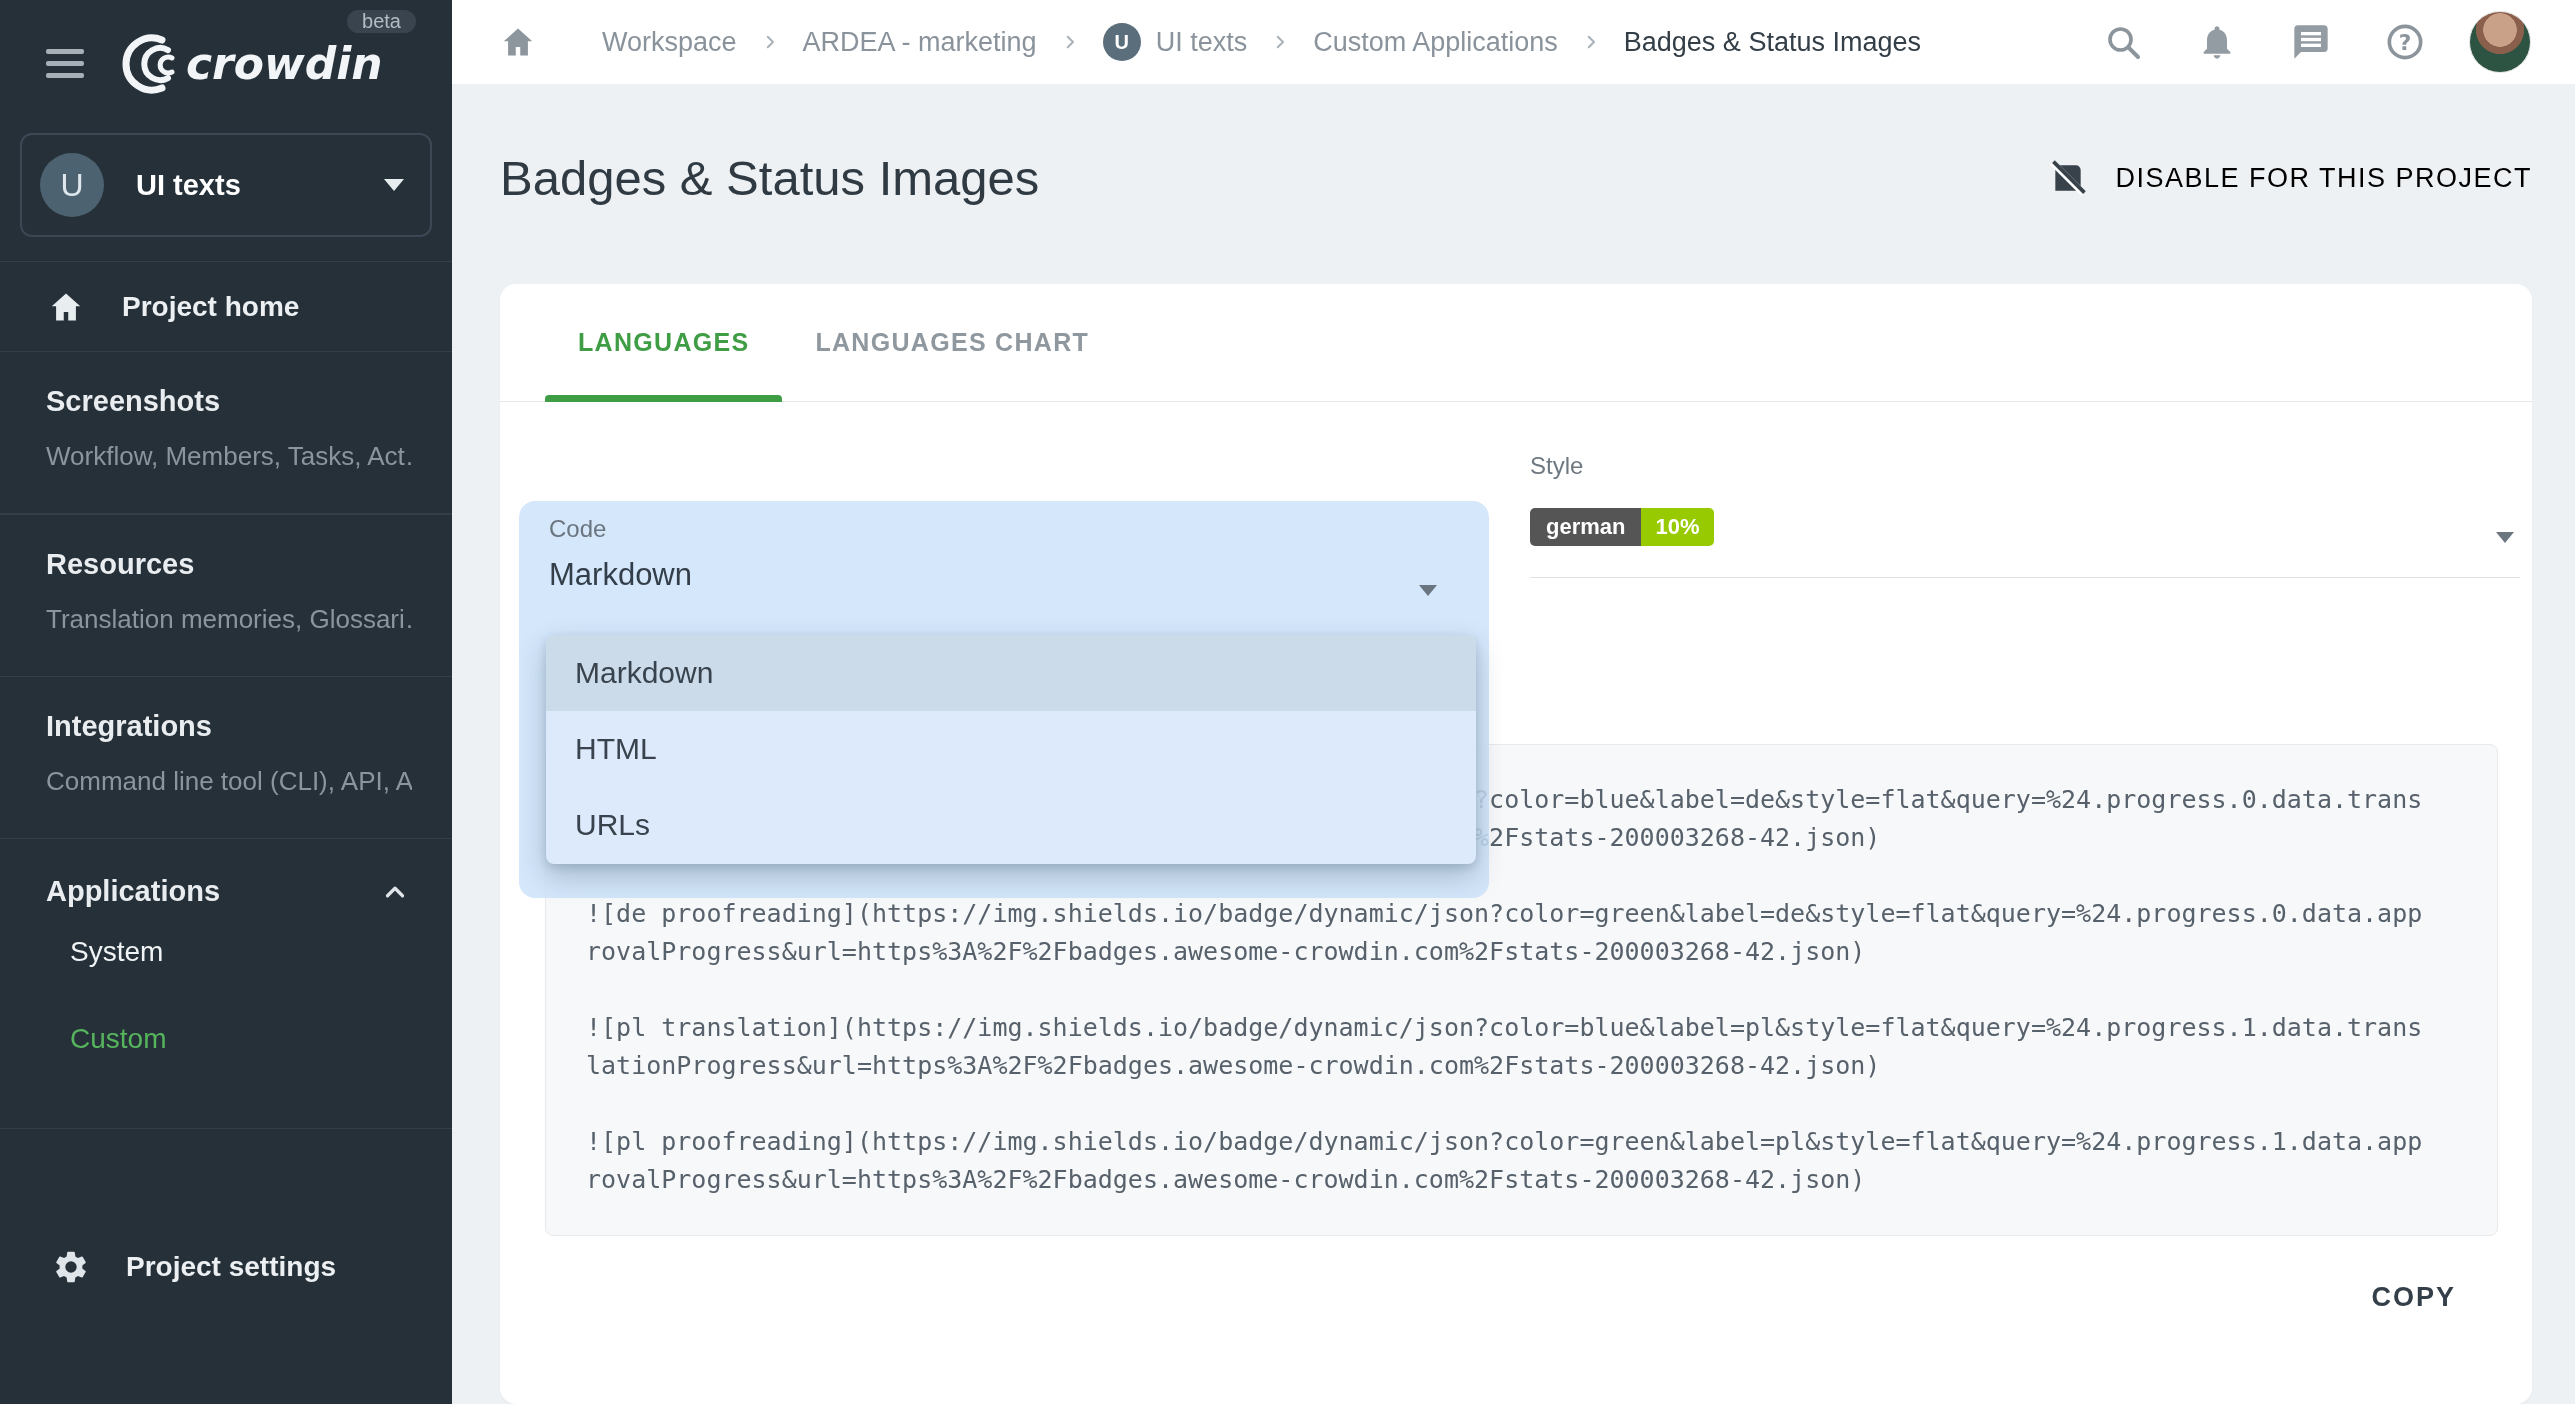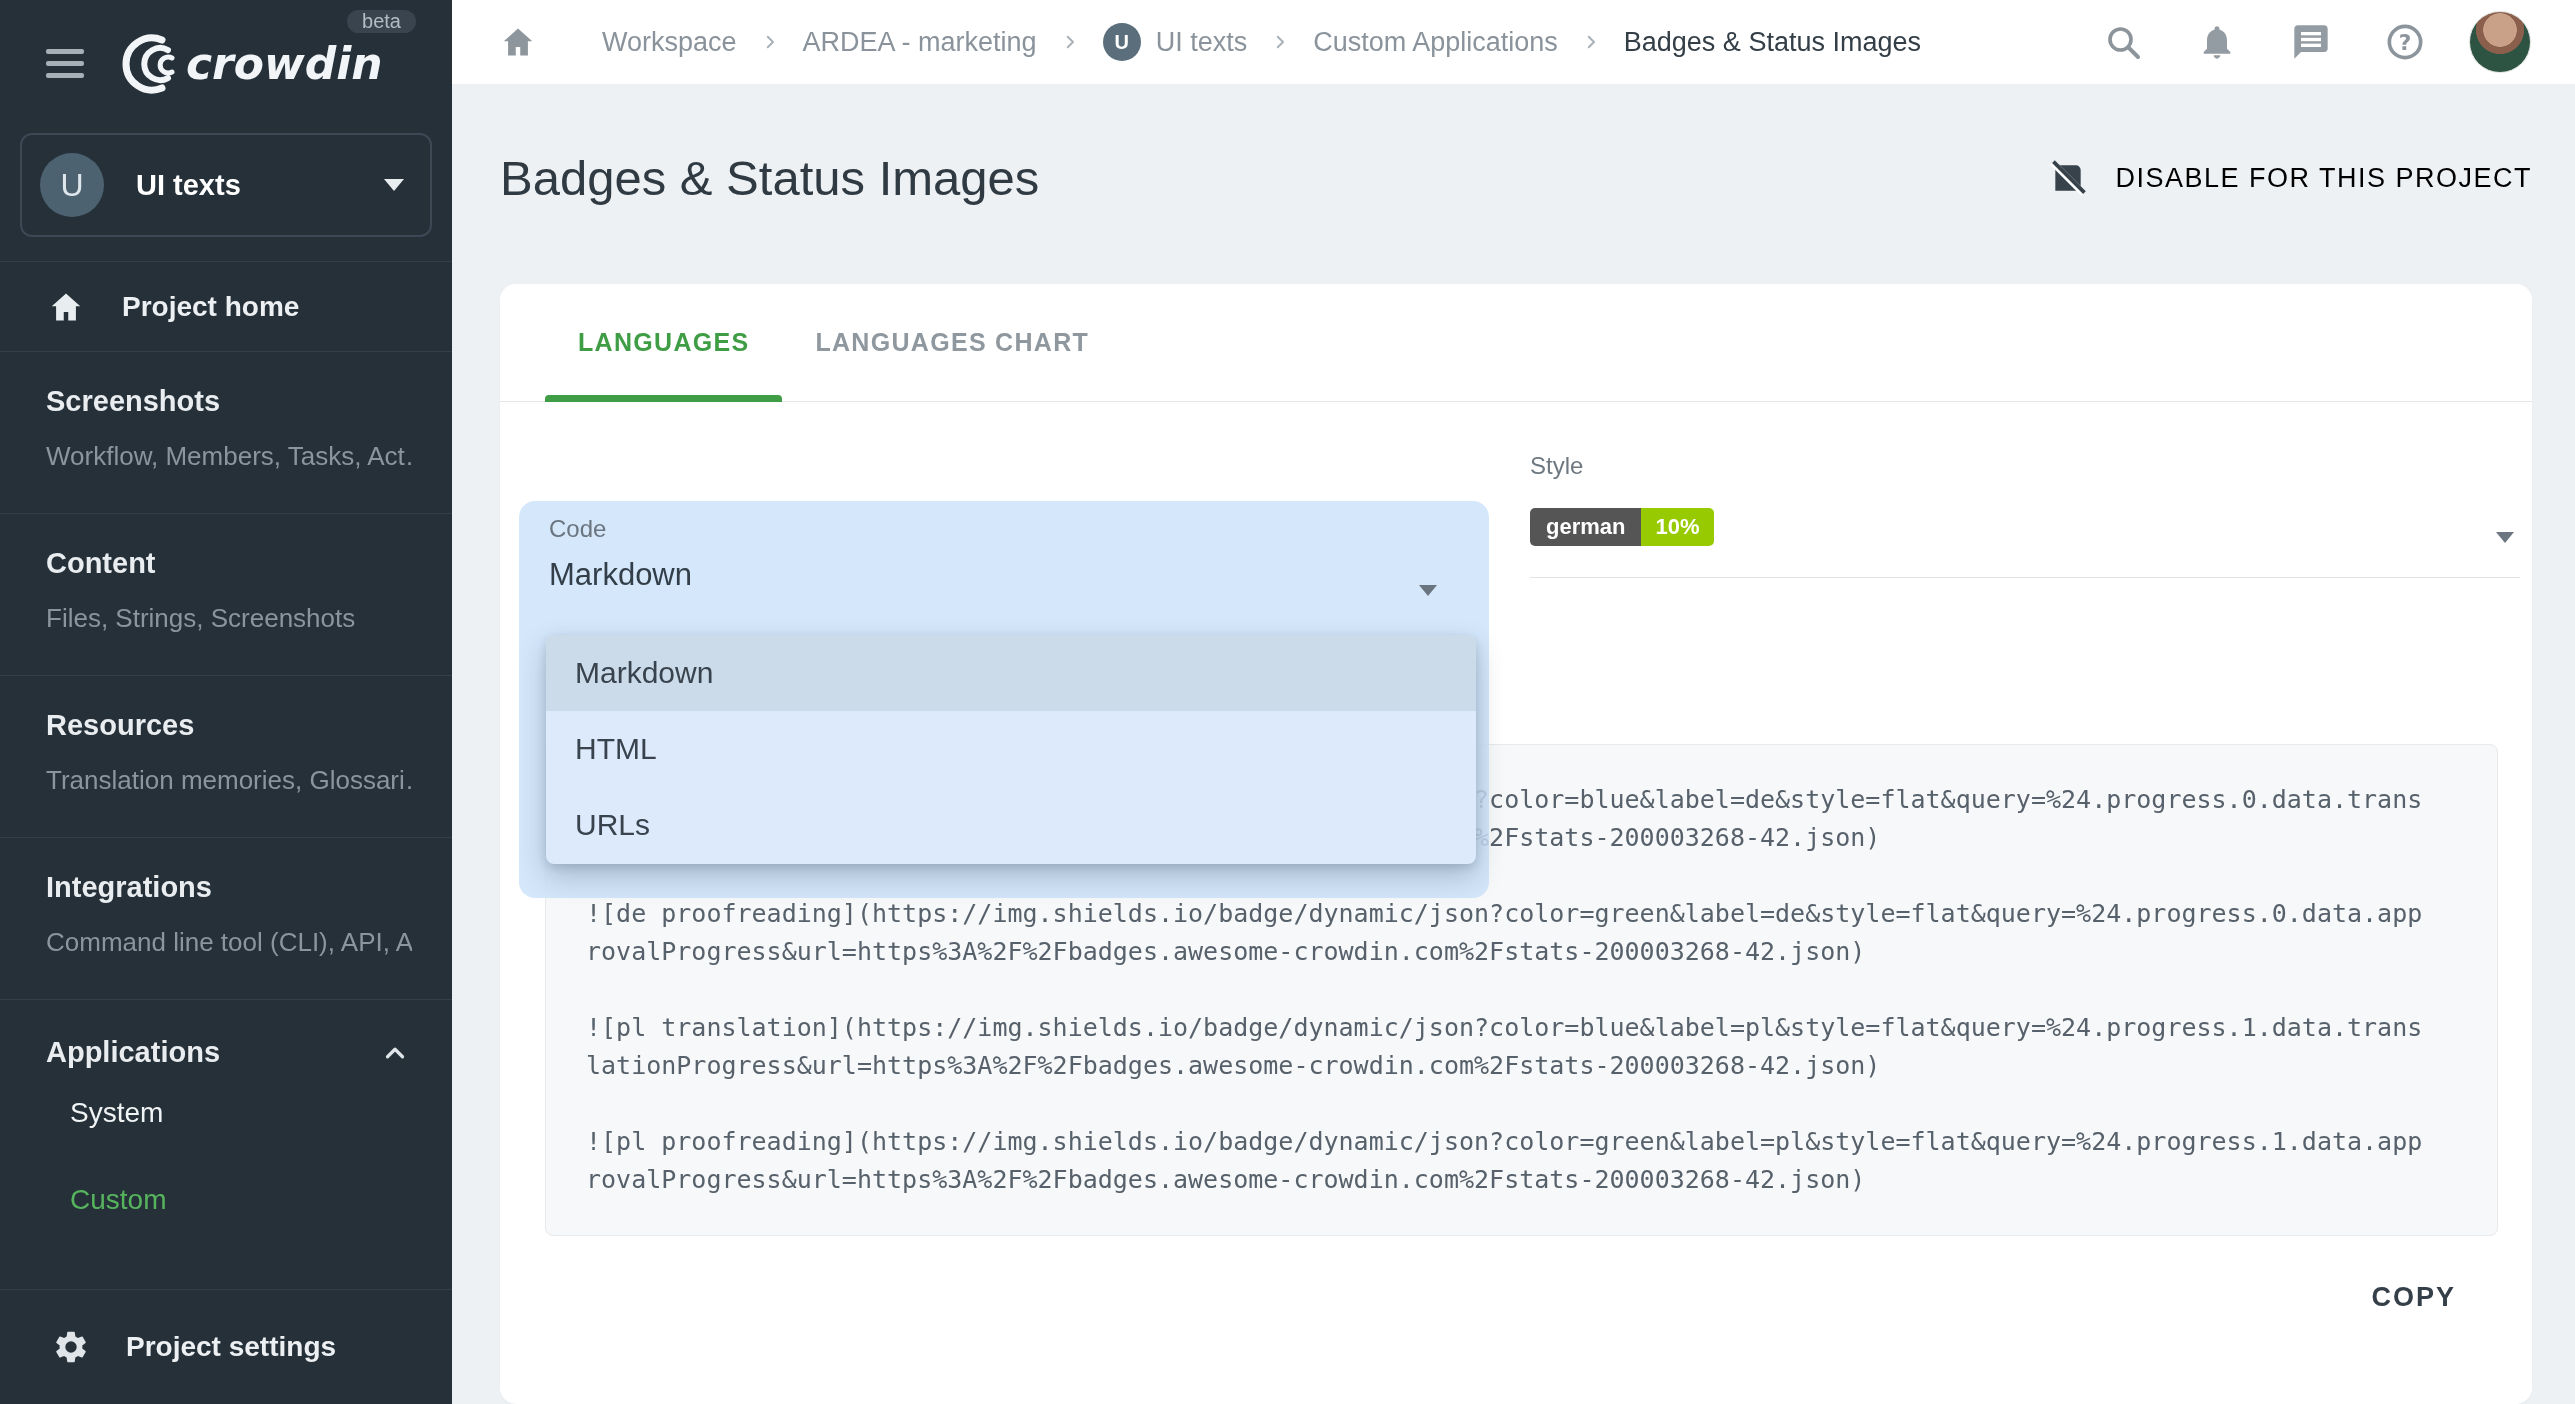--- a/index.html
+++ b/index.html
@@ -140,24 +140,20 @@
     </div>
 
     <div class="sb-divider"></div>
 
     <div class="sb-section">
       <div class="title">Screenshots</div>
       <div class="subtitle">Workflow, Members, Tasks, Act…</div>
     </div>
     <div class="sb-divider"></div>
 
-    <div class="sb-section">
-      <div class="title">Content</div>
-      <div class="subtitle">Files, Strings, Screenshots</div>
-    </div>
     <div class="sb-divider"></div>
 
     <div class="sb-section">
       <div class="title">Resources</div>
       <div class="subtitle">Translation memories, Glossari…</div>
     </div>
     <div class="sb-divider"></div>
 
     <div class="sb-section">
       <div class="title">Integrations</div>

